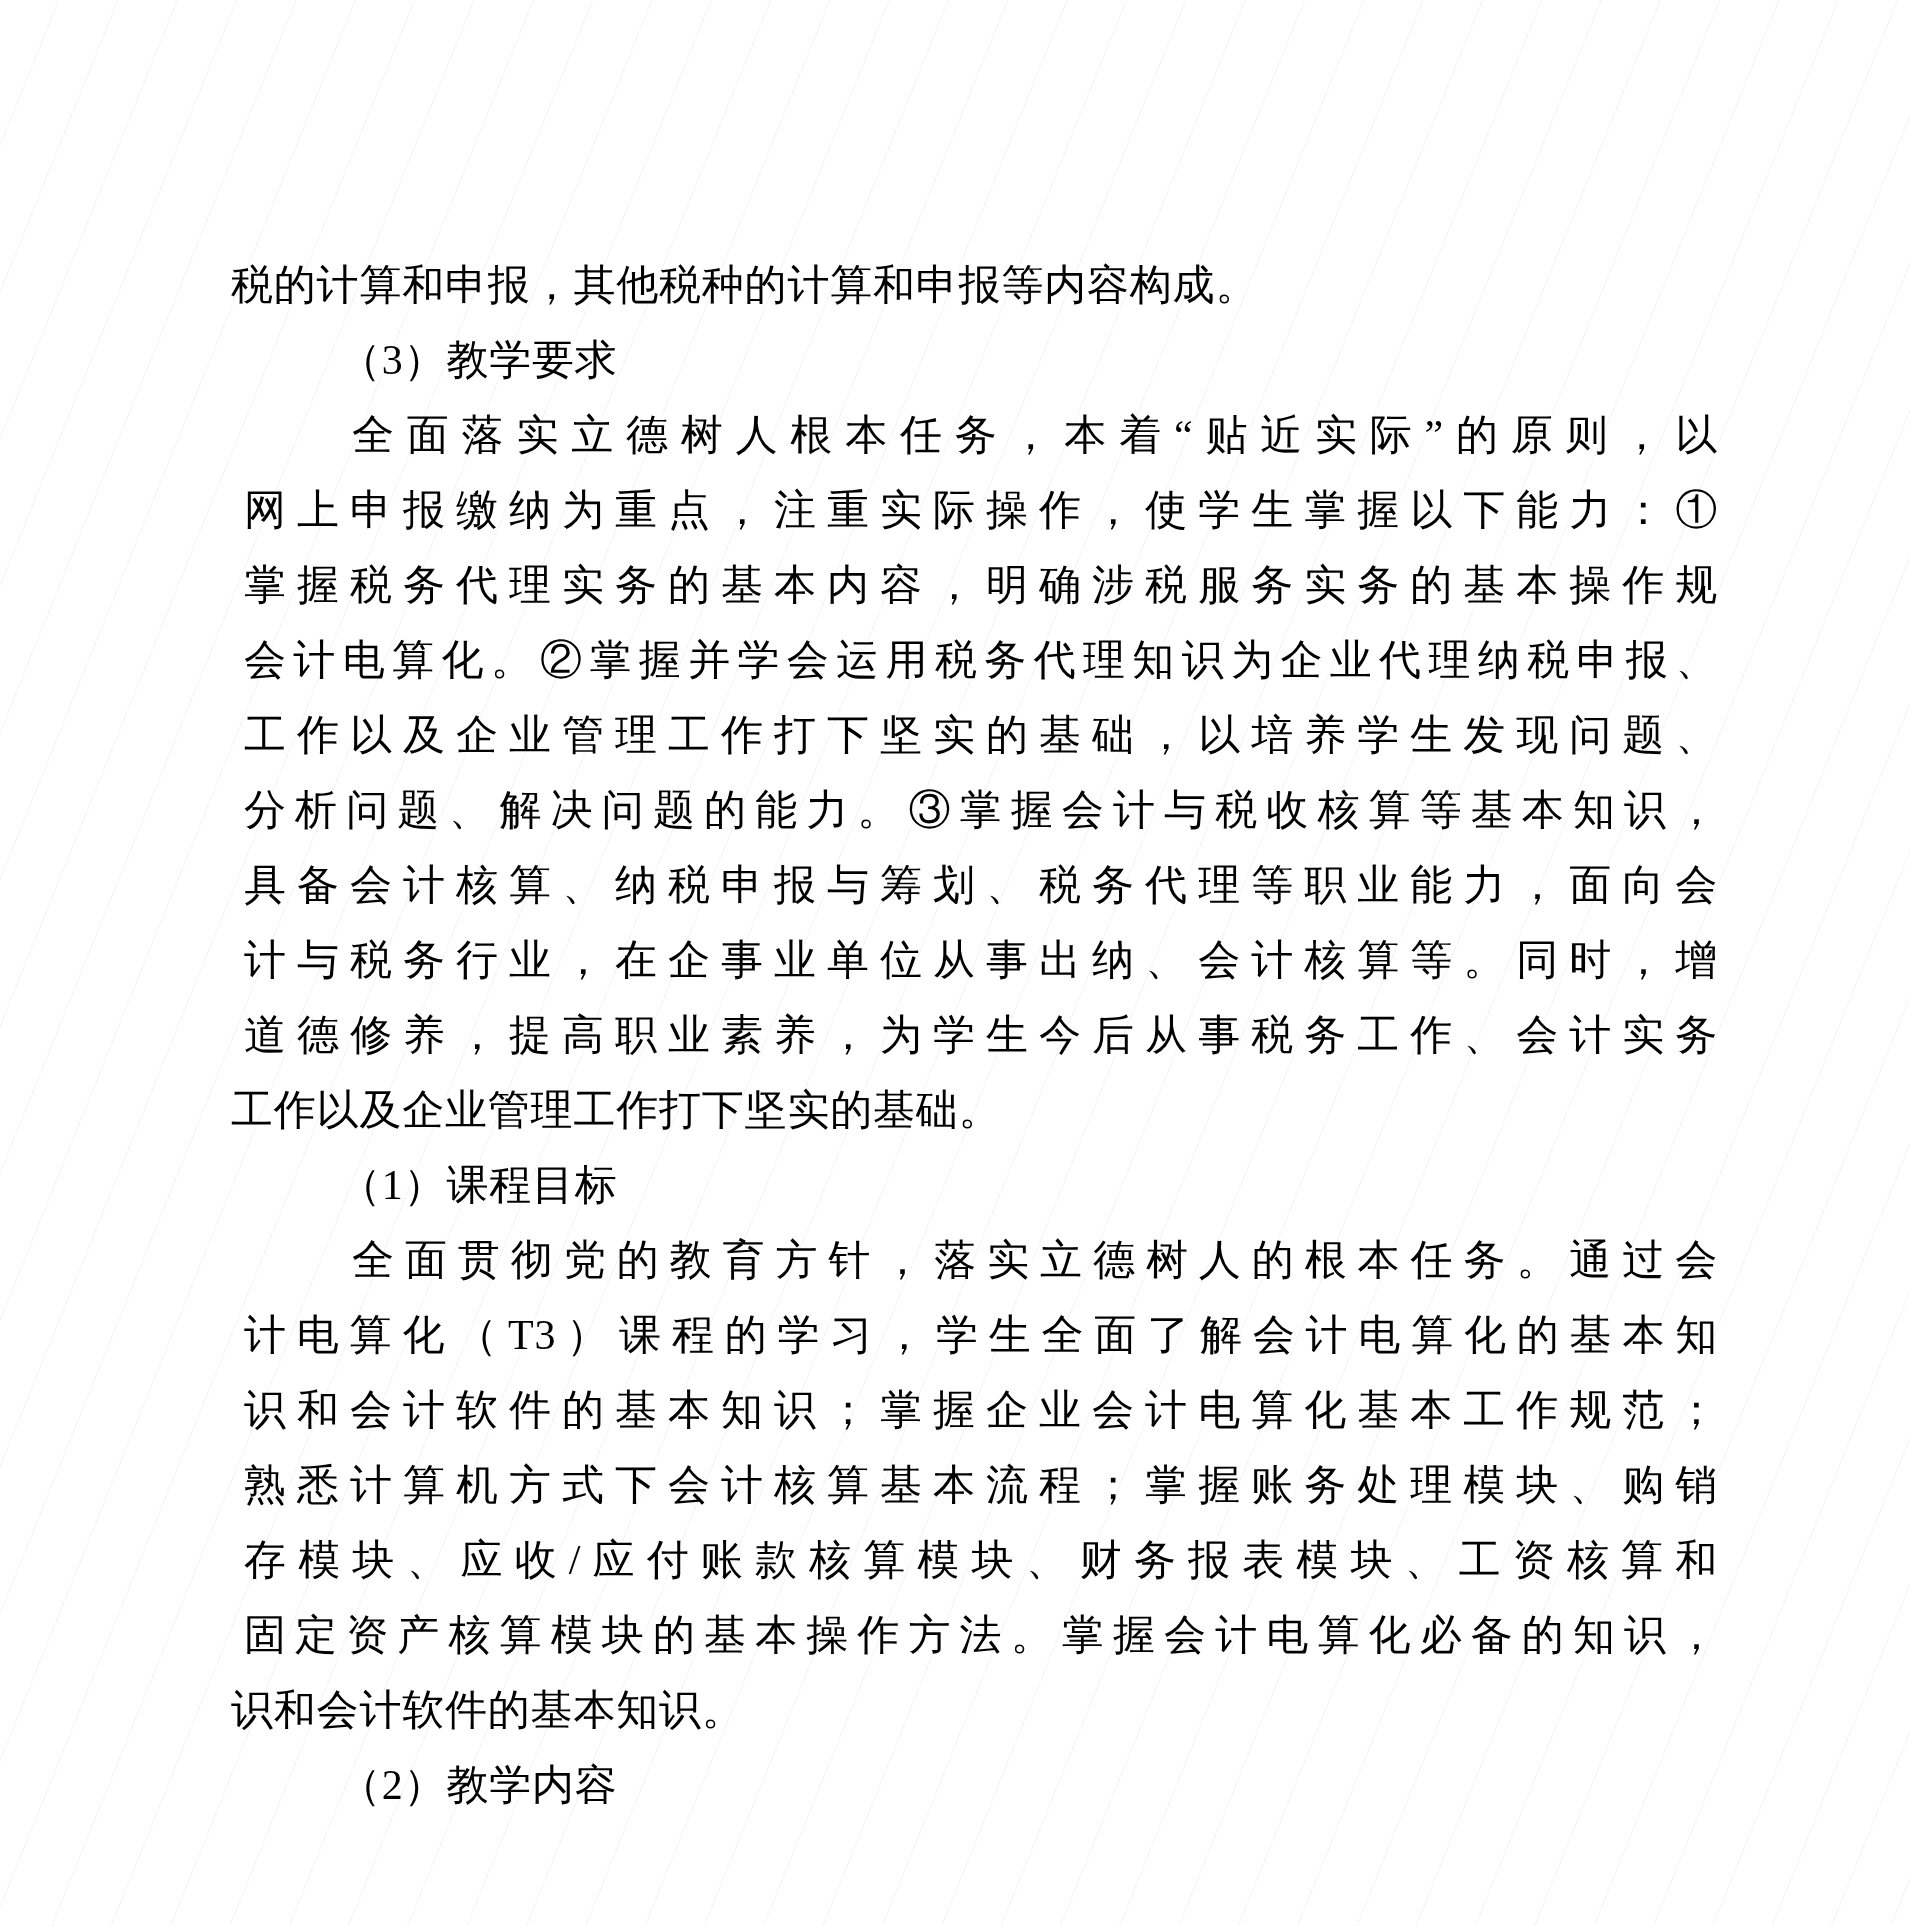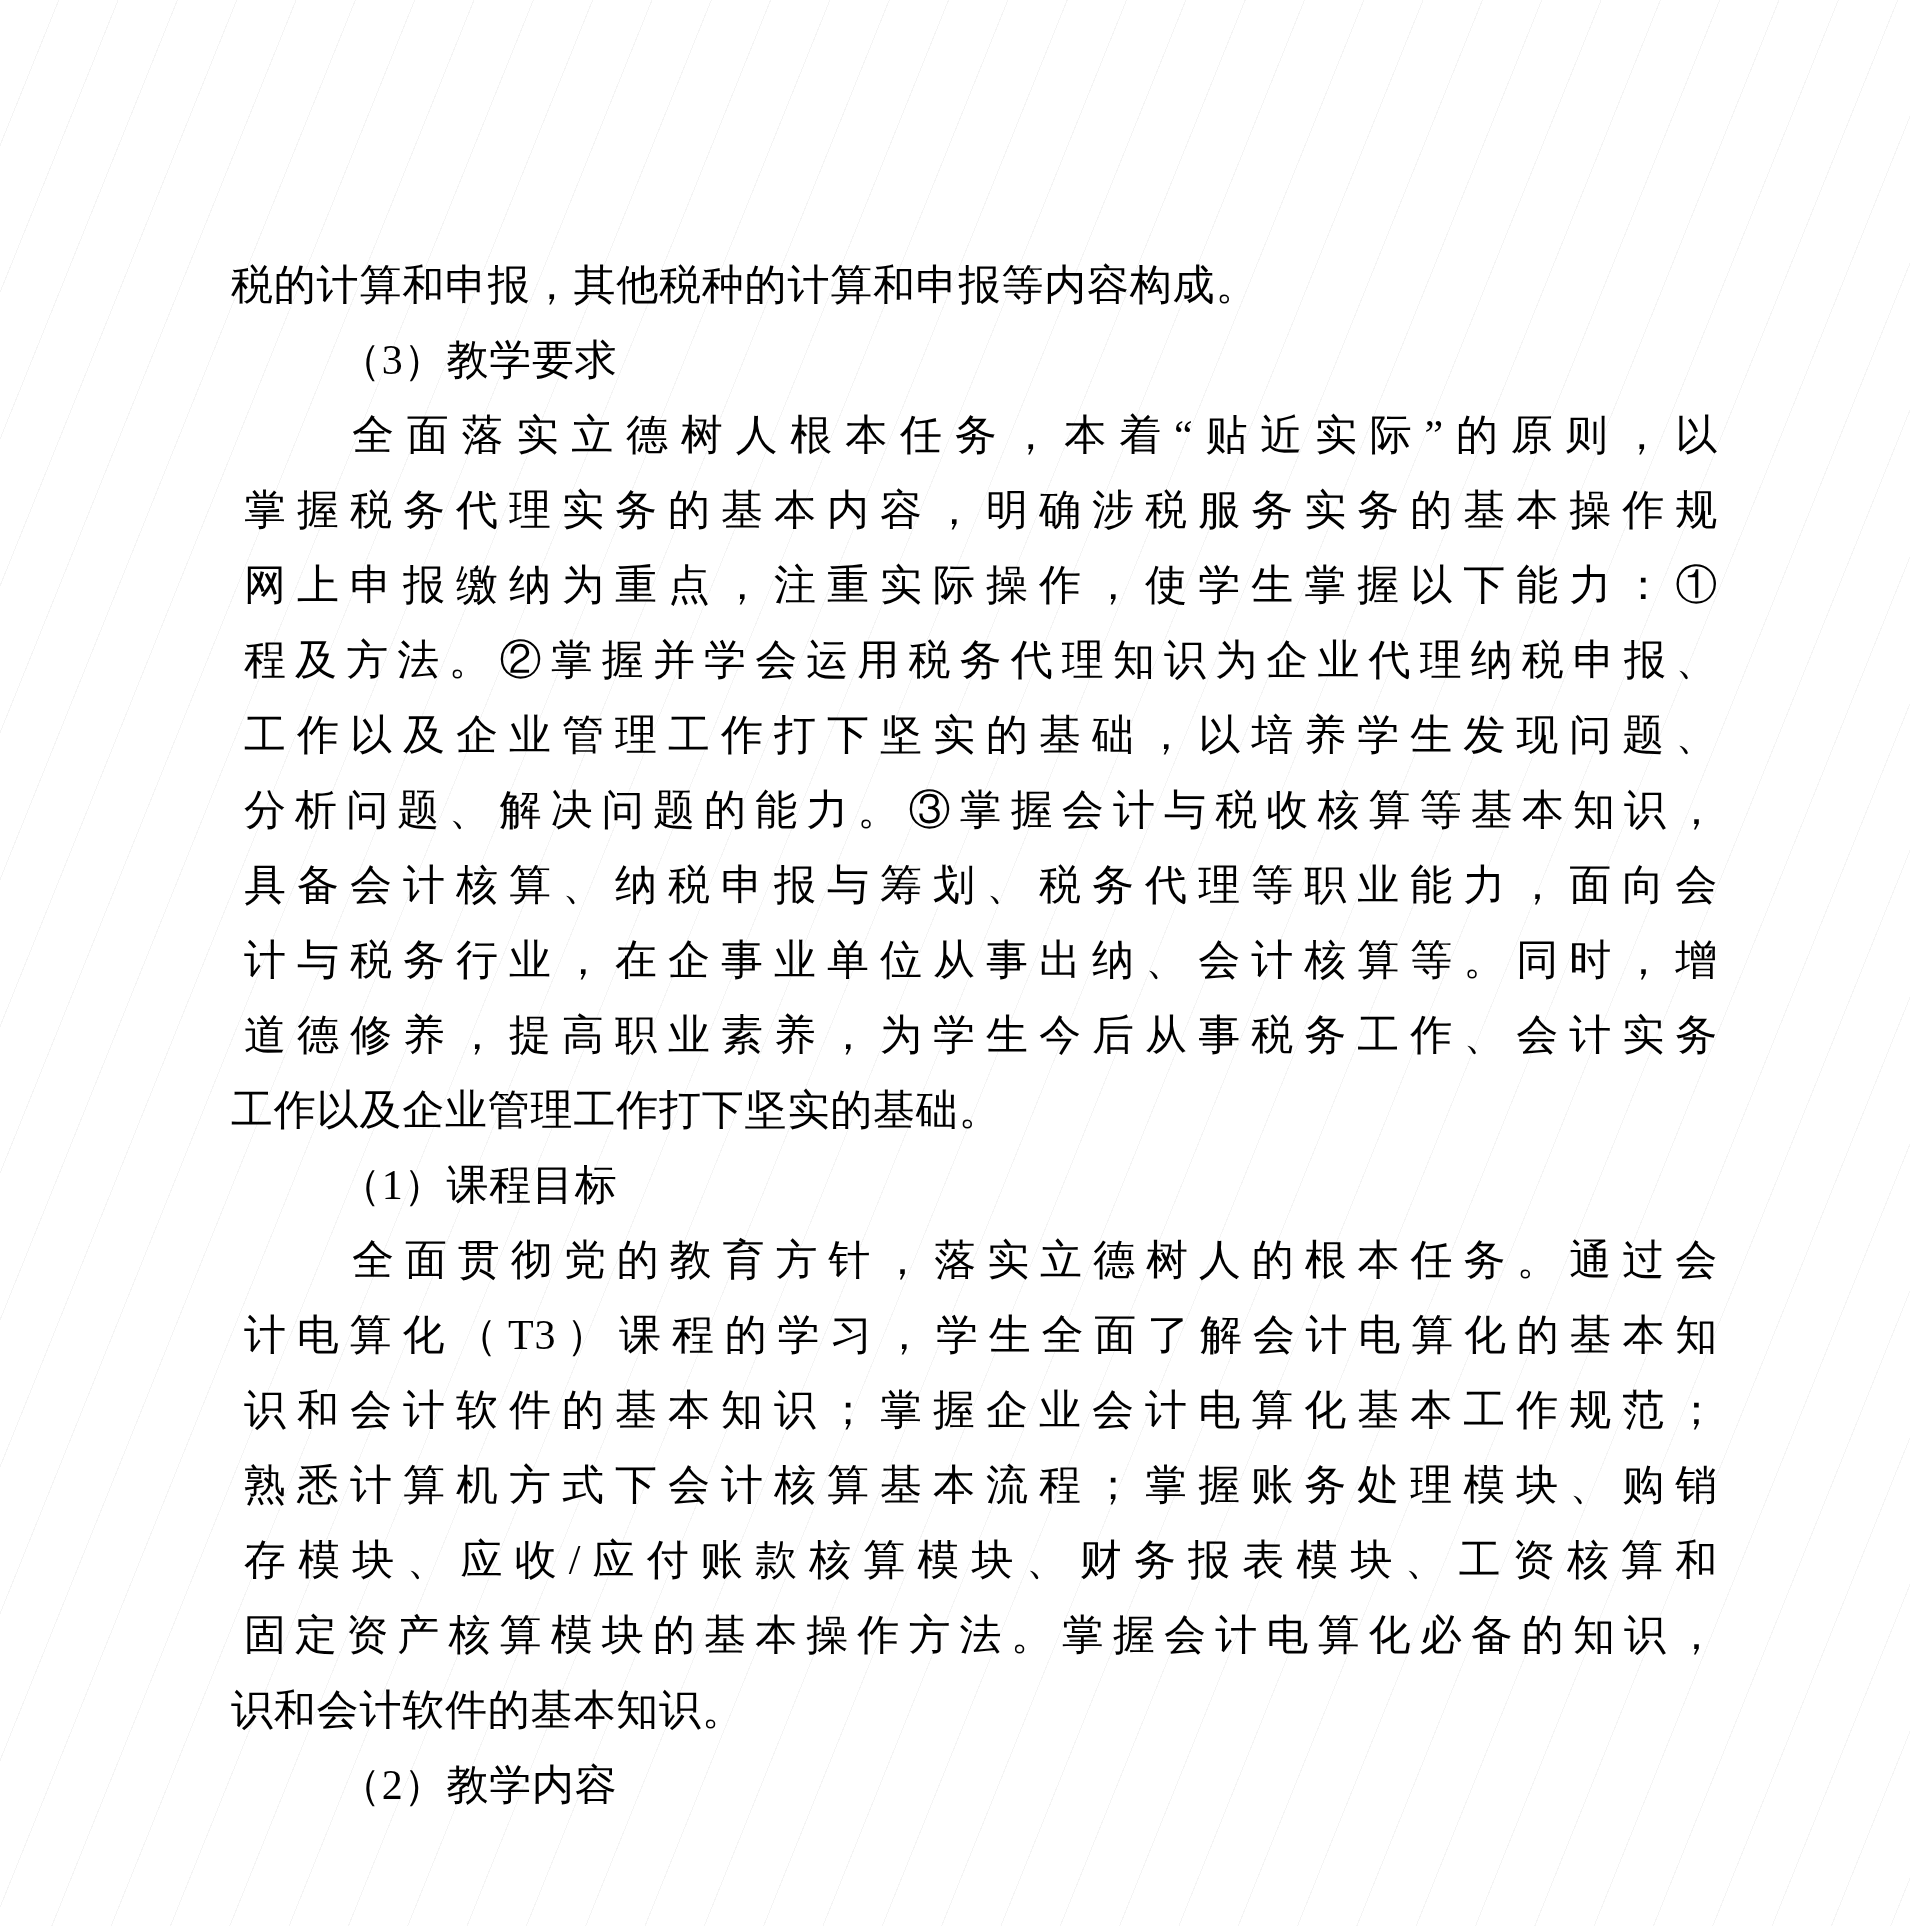--- a/index.html
+++ b/index.html
@@ -62,23 +62,23 @@
 </head>
 <body>
 
 <div class="page">
   <div class="watermark"></div>
 
   <div class="textblock">
     <div class="line">税的计算和申报，其他税种的计算和申报等内容构成。</div>
     <div class="line indent">（3）教学要求</div>
     <div class="line indent fill">全面落实立德树人根本任务，本着“贴近实际”的原则，以</div>
+    <div class="line fill">网上申报缴纳为重点，注重实际操作，使学生掌握以下能力：①</div>
     <div class="line fill">掌握税务代理实务的基本内容，明确涉税服务实务的基本操作规</div>
-    <div class="line fill">网上申报缴纳为重点，注重实际操作，使学生掌握以下能力：①</div>
-    <div class="line fill">程及方法。②掌握并学会运用税务代理知识为企业代理纳税申报、</div>
+    <div class="line fill">会计电算化。②掌握并学会运用税务代理知识为企业代理纳税申报、</div>
     <div class="line fill">工作以及企业管理工作打下坚实的基础，以培养学生发现问题、</div>
     <div class="line fill">分析问题、解决问题的能力。③掌握会计与税收核算等基本知识，</div>
     <div class="line fill">具备会计核算、纳税申报与筹划、税务代理等职业能力，面向会</div>
     <div class="line fill">计与税务行业，在企事业单位从事出纳、会计核算等。同时，增</div>
     <div class="line fill">道德修养，提高职业素养，为学生今后从事税务工作、会计实务</div>
     <div class="line">工作以及企业管理工作打下坚实的基础。</div>
     <div class="line indent">（1）课程目标</div>
     <div class="line indent fill">全面贯彻党的教育方针，落实立德树人的根本任务。通过会</div>
     <div class="line fill">计电算化（T3）课程的学习，学生全面了解会计电算化的基本知</div>
     <div class="line fill">识和会计软件的基本知识；掌握企业会计电算化基本工作规范；</div>

